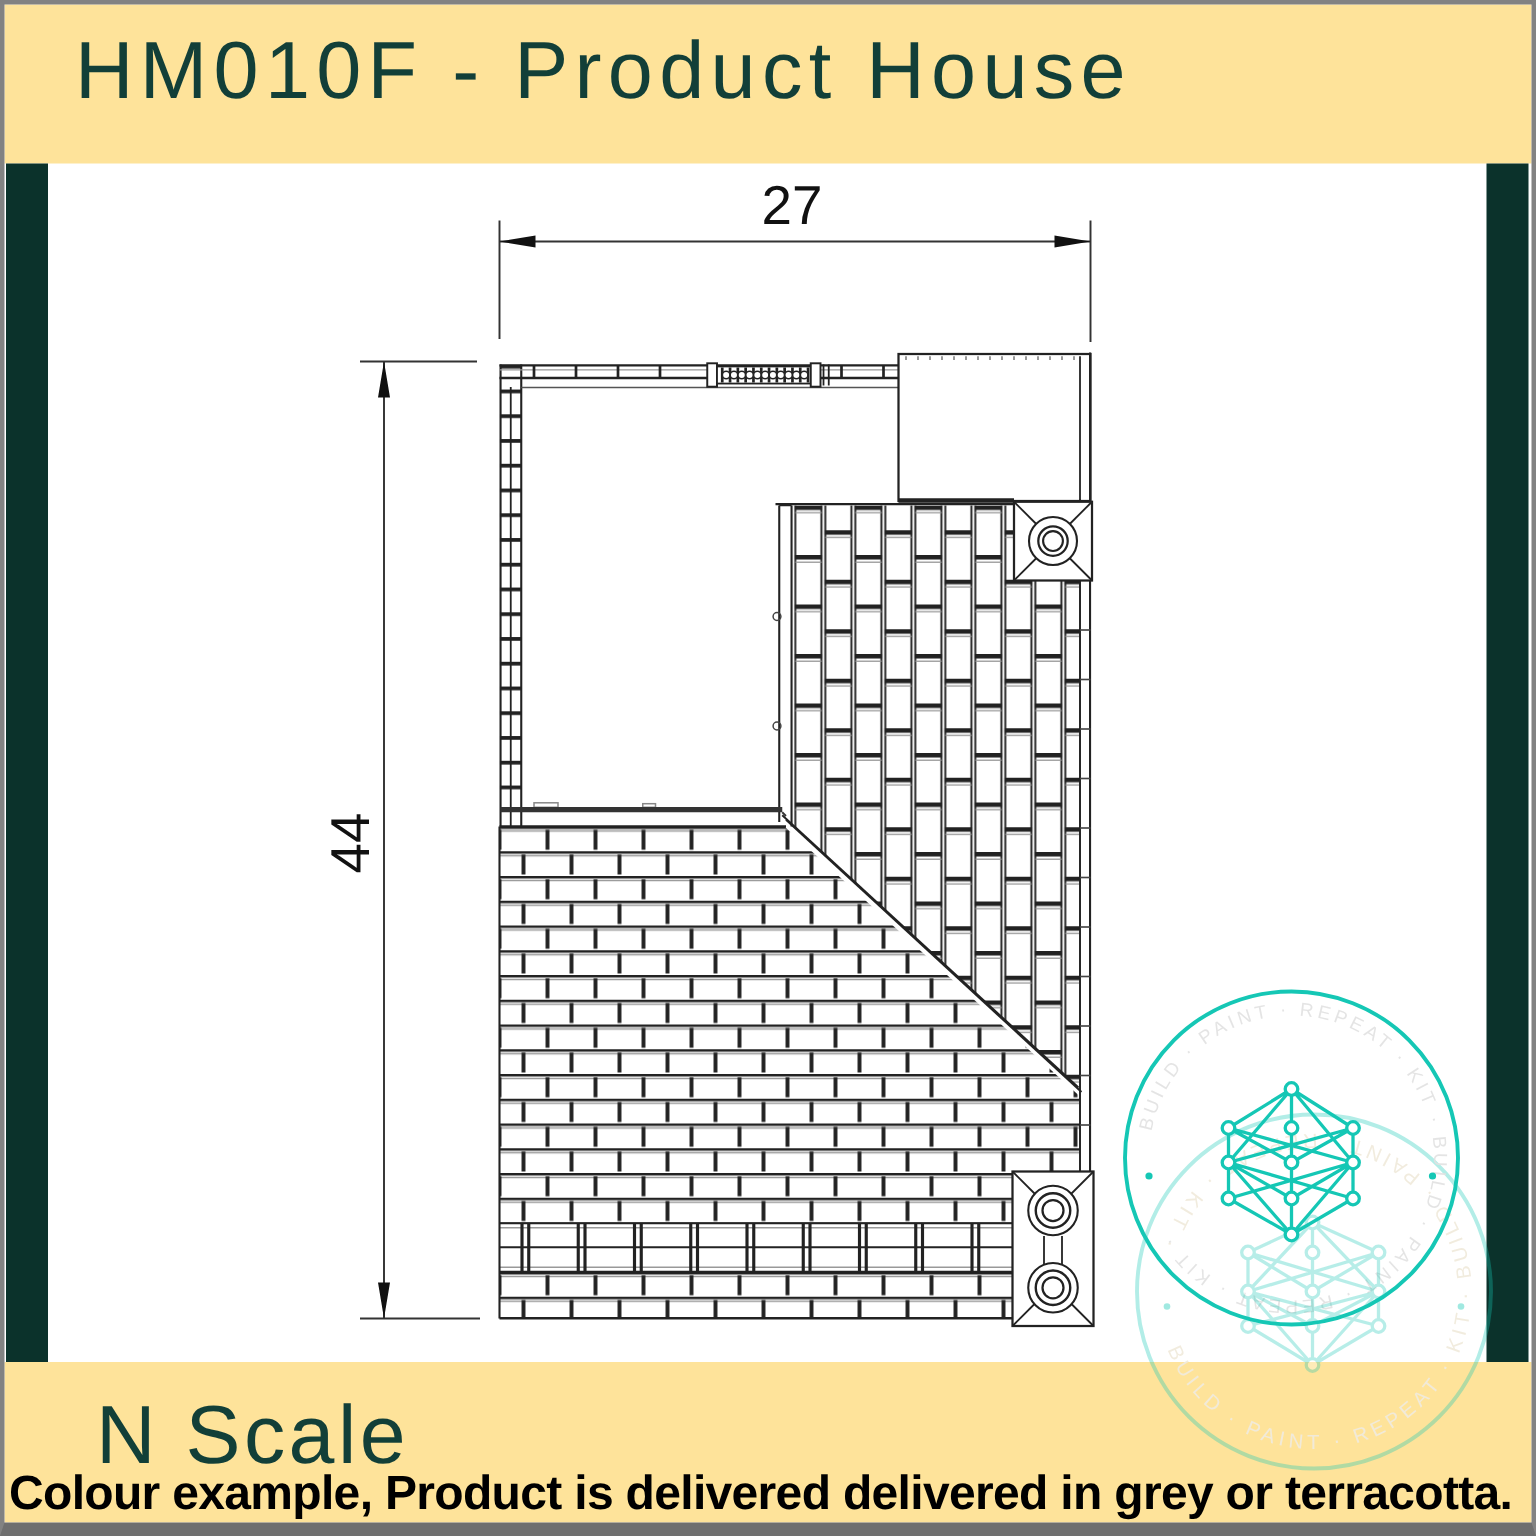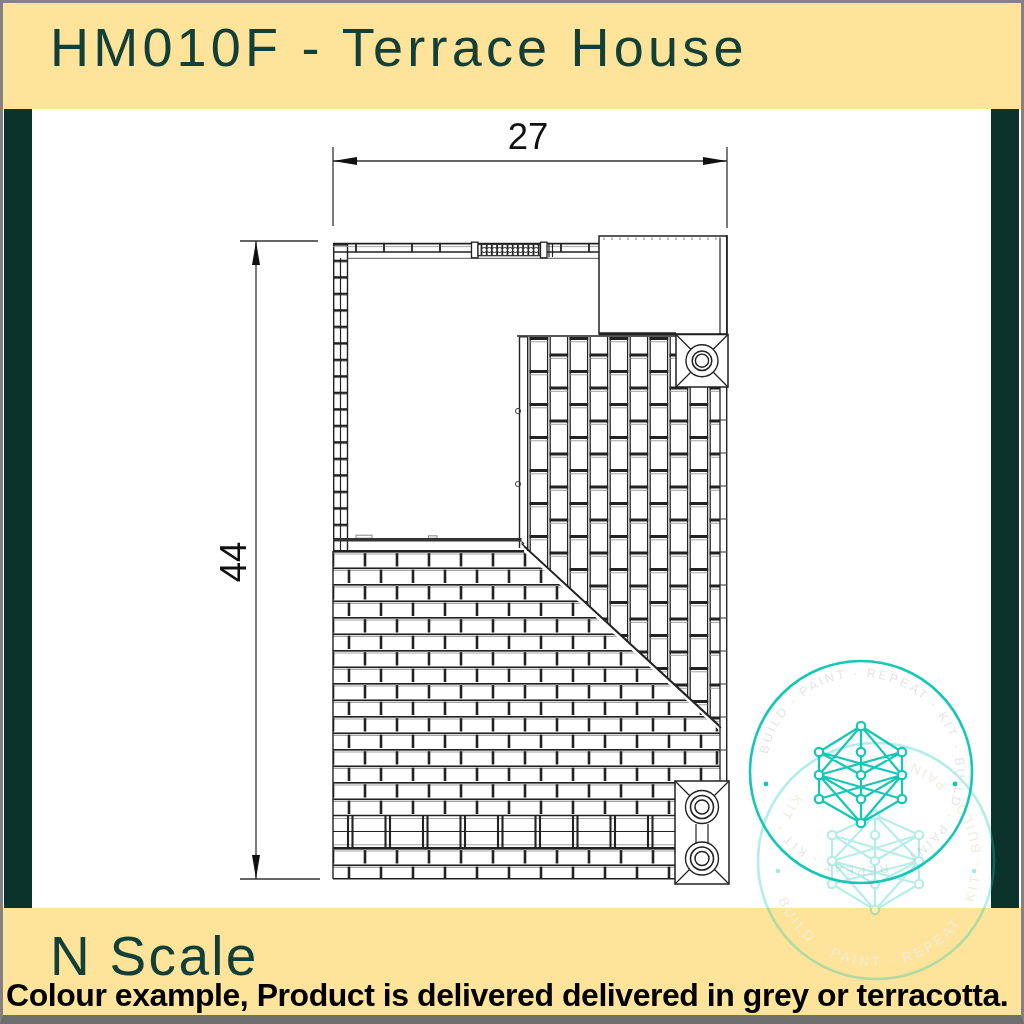--- a/index.html
+++ b/index.html
@@ -7,29 +7,29 @@
        font-family:"Liberation Sans", sans-serif;}
   .abs{position:absolute;}
 </style>
 </head>
 <body>
 
 <div class="abs" style="left:0;top:0;width:1024px;height:1024px;border:3px solid #828282;border-bottom:9px solid #6f6f6f;box-sizing:border-box;z-index:9;pointer-events:none;"></div>
 
 <div class="abs" style="left:3px;top:3px;width:1018px;height:106px;background:#fee39a;"></div>
 
-<div class="abs" style="left:50px;top:16px;width:900px;font-size:54px;color:#123f38;letter-spacing:4.2px;white-space:nowrap;">HM010F - Terrace House</div>
+<div class="abs" style="left:50px;top:16px;width:900px;font-size:54px;color:#123f38;letter-spacing:4.2px;white-space:nowrap;">HM010F - Product House</div>
 
 <div class="abs" style="left:4px;top:109px;width:28px;height:802px;background:#0b322b;"></div>
 
 <div class="abs" style="left:991px;top:109px;width:28px;height:799px;background:#0b322b;"></div>
 
 <div class="abs" style="left:3px;top:908px;width:1018px;height:107px;background:#fee39a;"></div>
 
-<div class="abs" style="left:50px;top:924px;font-size:55px;color:#123f38;letter-spacing:2.3px;z-index:5;">N Scale</div>
+<div class="abs" style="left:64px;top:924px;font-size:55px;color:#123f38;letter-spacing:2.3px;z-index:5;">N Scale</div>
 
 <div class="abs" style="left:6px;top:977px;font-size:32px;font-weight:bold;color:#000;letter-spacing:-0.45px;white-space:nowrap;z-index:5;">Colour example, Product is delivered delivered in grey or terracotta.</div>
 
 <svg class="abs" style="left:0;top:0;z-index:3;" width="1024" height="1024" viewBox="0 0 1024 1024">
 <defs>
 
   <pattern id="rb" patternUnits="userSpaceOnUse" width="32" height="33" patternTransform="translate(333,551)">
     <rect x="0" y="0" width="32" height="33" fill="#fff"></rect>
     <line x1="0" y1="0.8" x2="32" y2="0.8" stroke="#222" stroke-width="1.7"></line>
     <line x1="0" y1="3" x2="32" y2="3" stroke="#999" stroke-width="0.9"></line>

